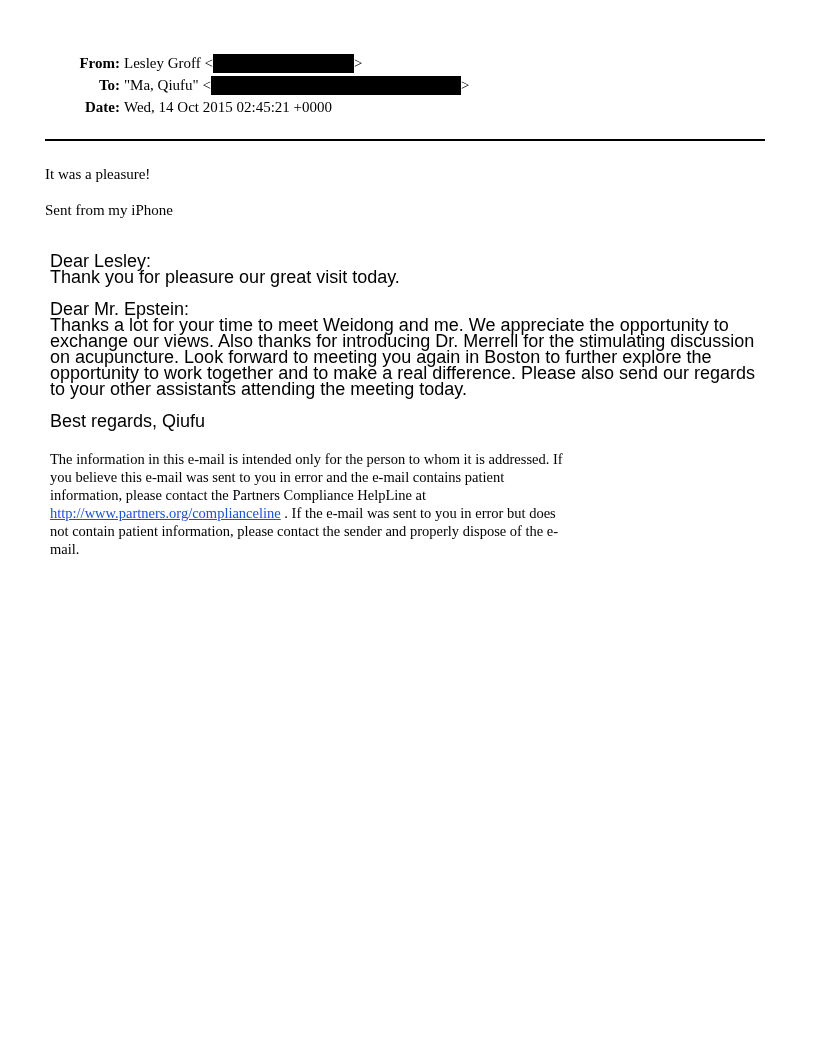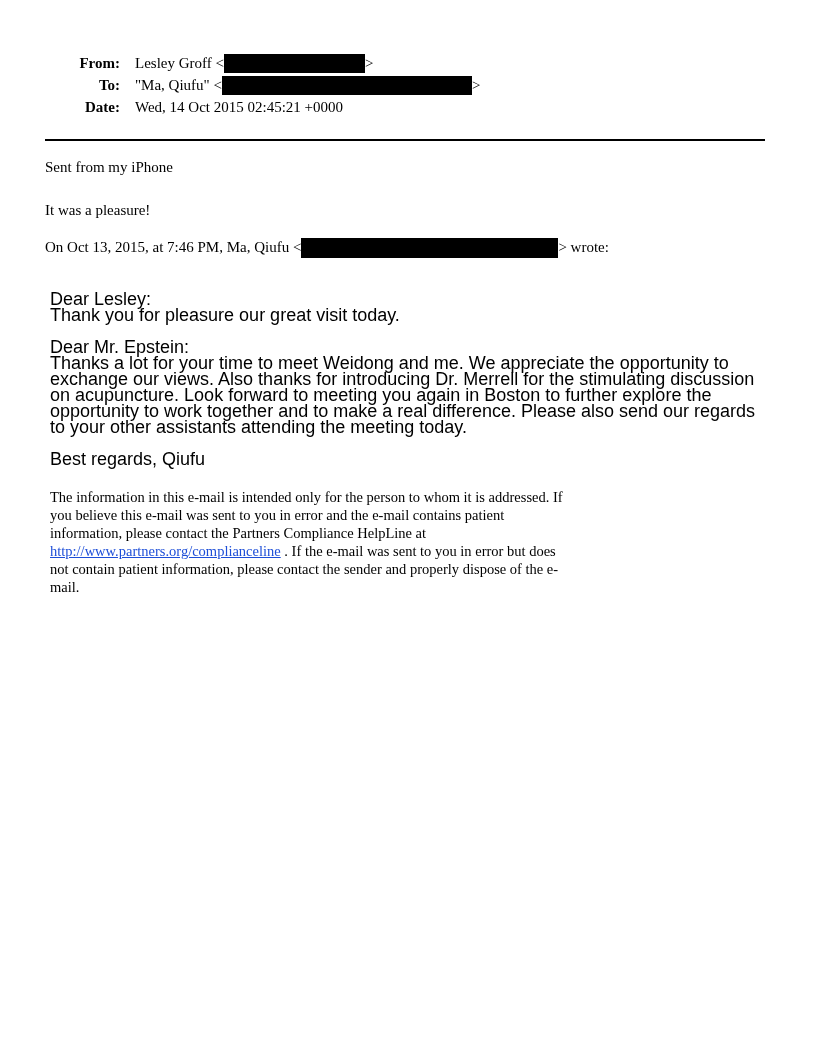--- a/index.html
+++ b/index.html
@@ -15,21 +15,21 @@
   .page { padding: 52px 46px 0 45px; }
 
   
   .email-header { margin-left: 0; }
   .hrow { display: flex; font-size: 15px; line-height: 22px; }
   .hlabel {
     width: 75px;
     min-width: 75px;
     text-align: right;
     font-weight: bold;
-    margin-right: 15px;
+    margin-right: 4px;
     white-space: nowrap;
   }
   .hvalue { white-space: nowrap; }
 
   
   .redaction {
     display: inline-block;
     background: #000000;
     vertical-align: middle;
     margin-top: -2px;
@@ -91,25 +91,24 @@
       <span class="hvalue"><span>"Ma, Qiufu" &lt;</span><span class="redaction bar-to"></span><span>&gt;</span></span>
     </div>
     <div class="hrow">
       <span class="hlabel">Date:</span>
       <span class="hvalue">Wed, 14 Oct 2015 02:45:21 +0000</span>
     </div>
   </div>
 
   <hr class="divider">
 
+  <p class="body-para first">It was a pleasure!</p>
+
   <p class="body-para">Sent from my iPhone</p>
 
-  <p class="body-para first">It was a pleasure!</p>
-
-  <p class="quote-intro"><span>On Oct 13, 2015, at 7:46 PM, Ma, Qiufu &lt;</span><span class="redaction bar-quote"></span><span>&gt; wrote:</span></p>
 
   <div class="quoted">
     <p>
       <span>Dear Lesley:</span><br>
       <span>Thank you for pleasure our great visit today.</span>
     </p>
     <p>
       <span>Dear Mr. Epstein:</span><br>
       <span>Thanks a lot for your time to meet Weidong and me. We appreciate the opportunity to exchange our views. Also thanks for introducing Dr. Merrell for the stimulating discussion on acupuncture. Look forward to meeting you again in Boston to further explore the opportunity to work together and to make a real difference. Please also send our regards to your other assistants attending the meeting today.</span>
     </p>

